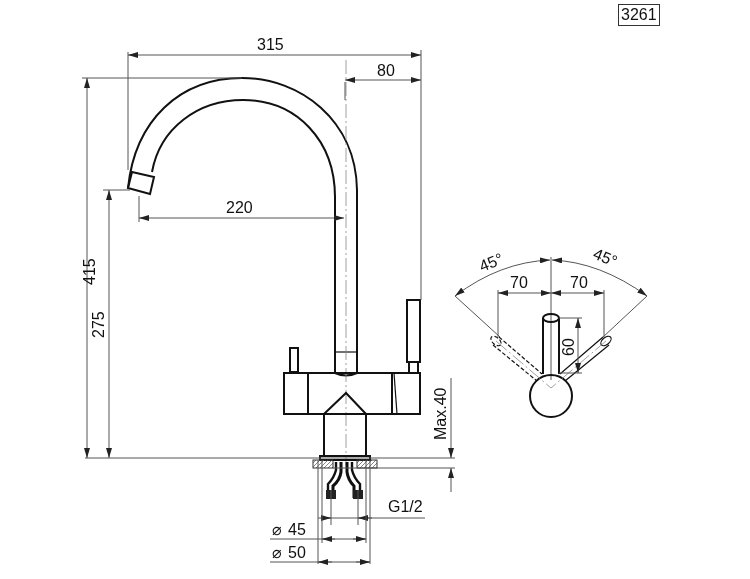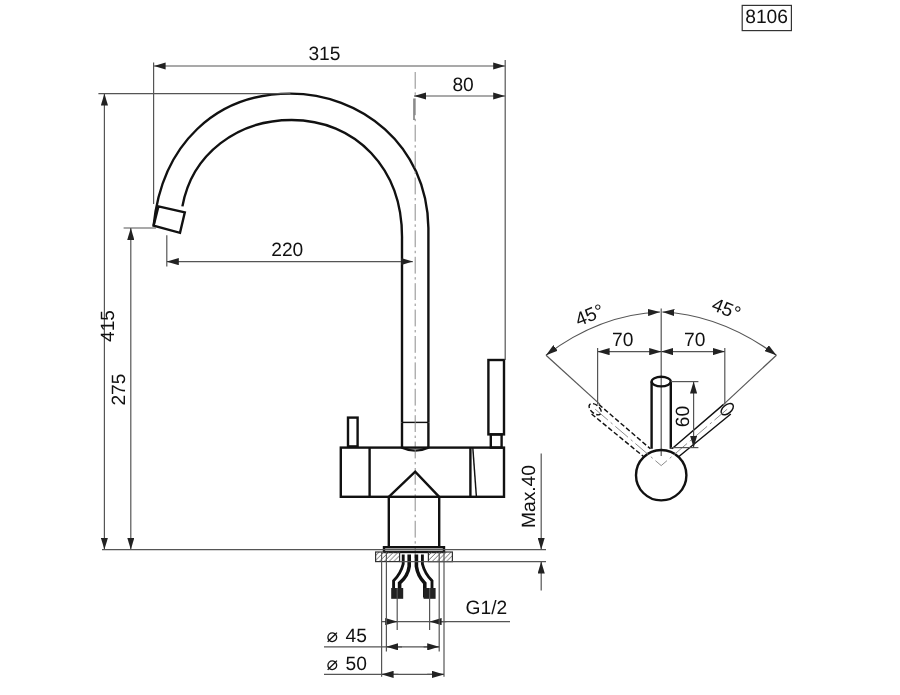--- a/index.html
+++ b/index.html
@@ -8,21 +8,21 @@
   .dim { stroke: #555; stroke-width: 1; fill: none; }
   .obj { stroke: #111; stroke-width: 2; fill: none; }
   .thin { stroke: #111; stroke-width: 1.2; fill: none; }
   .center { stroke: #888; stroke-width: 0.8; fill: none; stroke-dasharray: 14 3 2 3; }
   .lbl { font-family: "Liberation Sans", sans-serif; font-size: 16px; fill: #111; }
   .model-box { position: absolute; left: 618px; top: 4px; height: 20px; border: 1px solid #333; padding: 0 2px; font-size: 16px; line-height: 20px; color: #111; font-family: "Liberation Sans", sans-serif; }
 </style>
 </head>
 <body>
 
-<div class="model-box">8106</div>
+<div class="model-box">3261</div>
 
 <svg width="750" height="579" viewBox="0 0 750 579" xmlns="http://www.w3.org/2000/svg">
   <defs>
     <marker id="arr" markerWidth="10" markerHeight="6" refX="10" refY="3" orient="auto-start-reverse" markerUnits="userSpaceOnUse">
       <path d="M0,0 L10,3 L0,6 Z" fill="#222"></path>
     </marker>
     <pattern id="hatch" patternUnits="userSpaceOnUse" width="4" height="4">
       <path d="M0,4 L4,0" stroke="#666" stroke-width="0.8"></path>
     </pattern>
   </defs>

